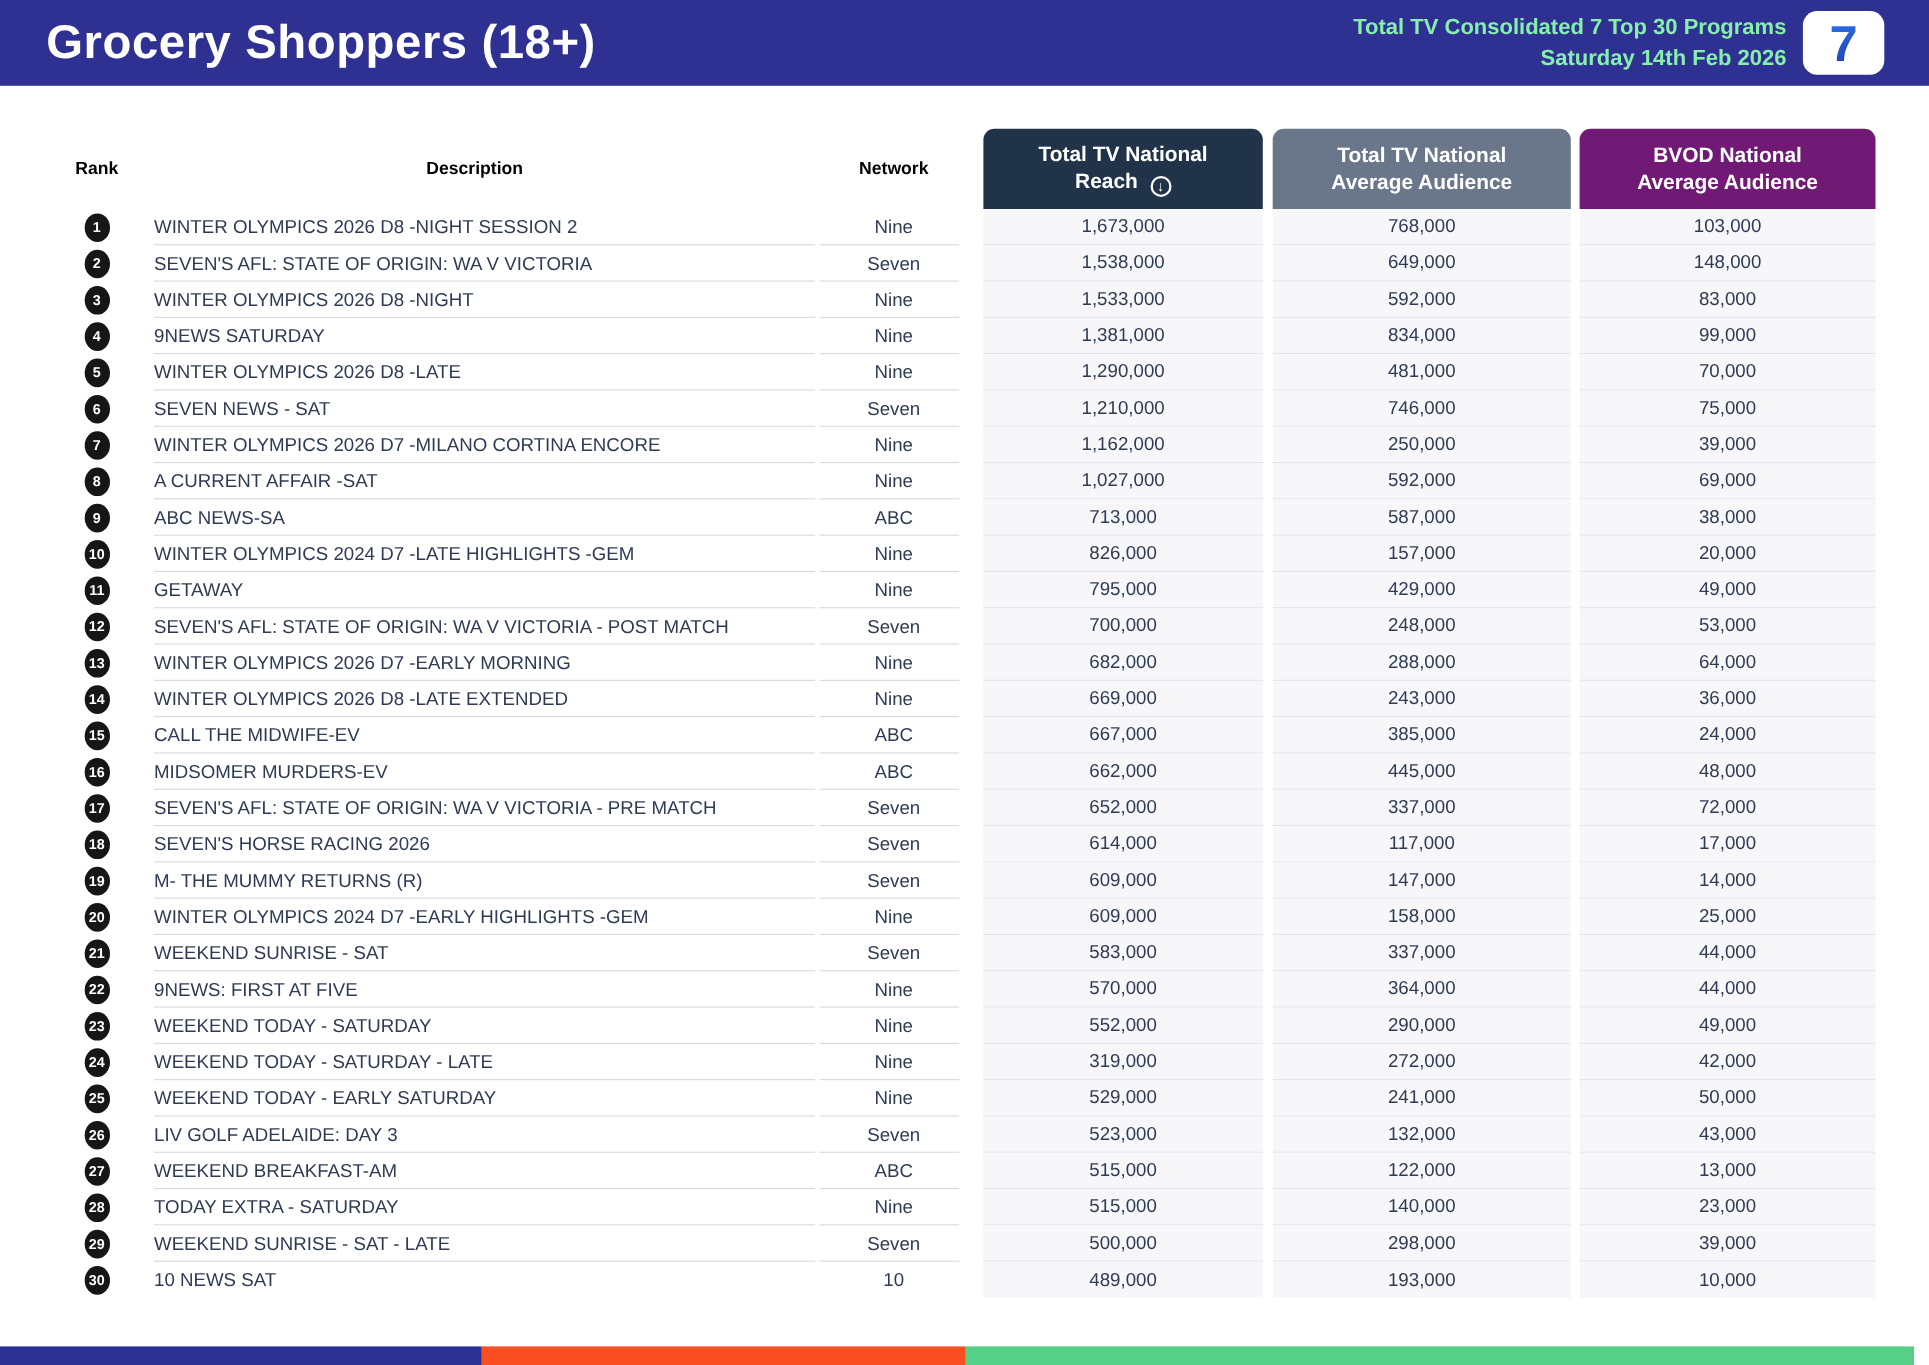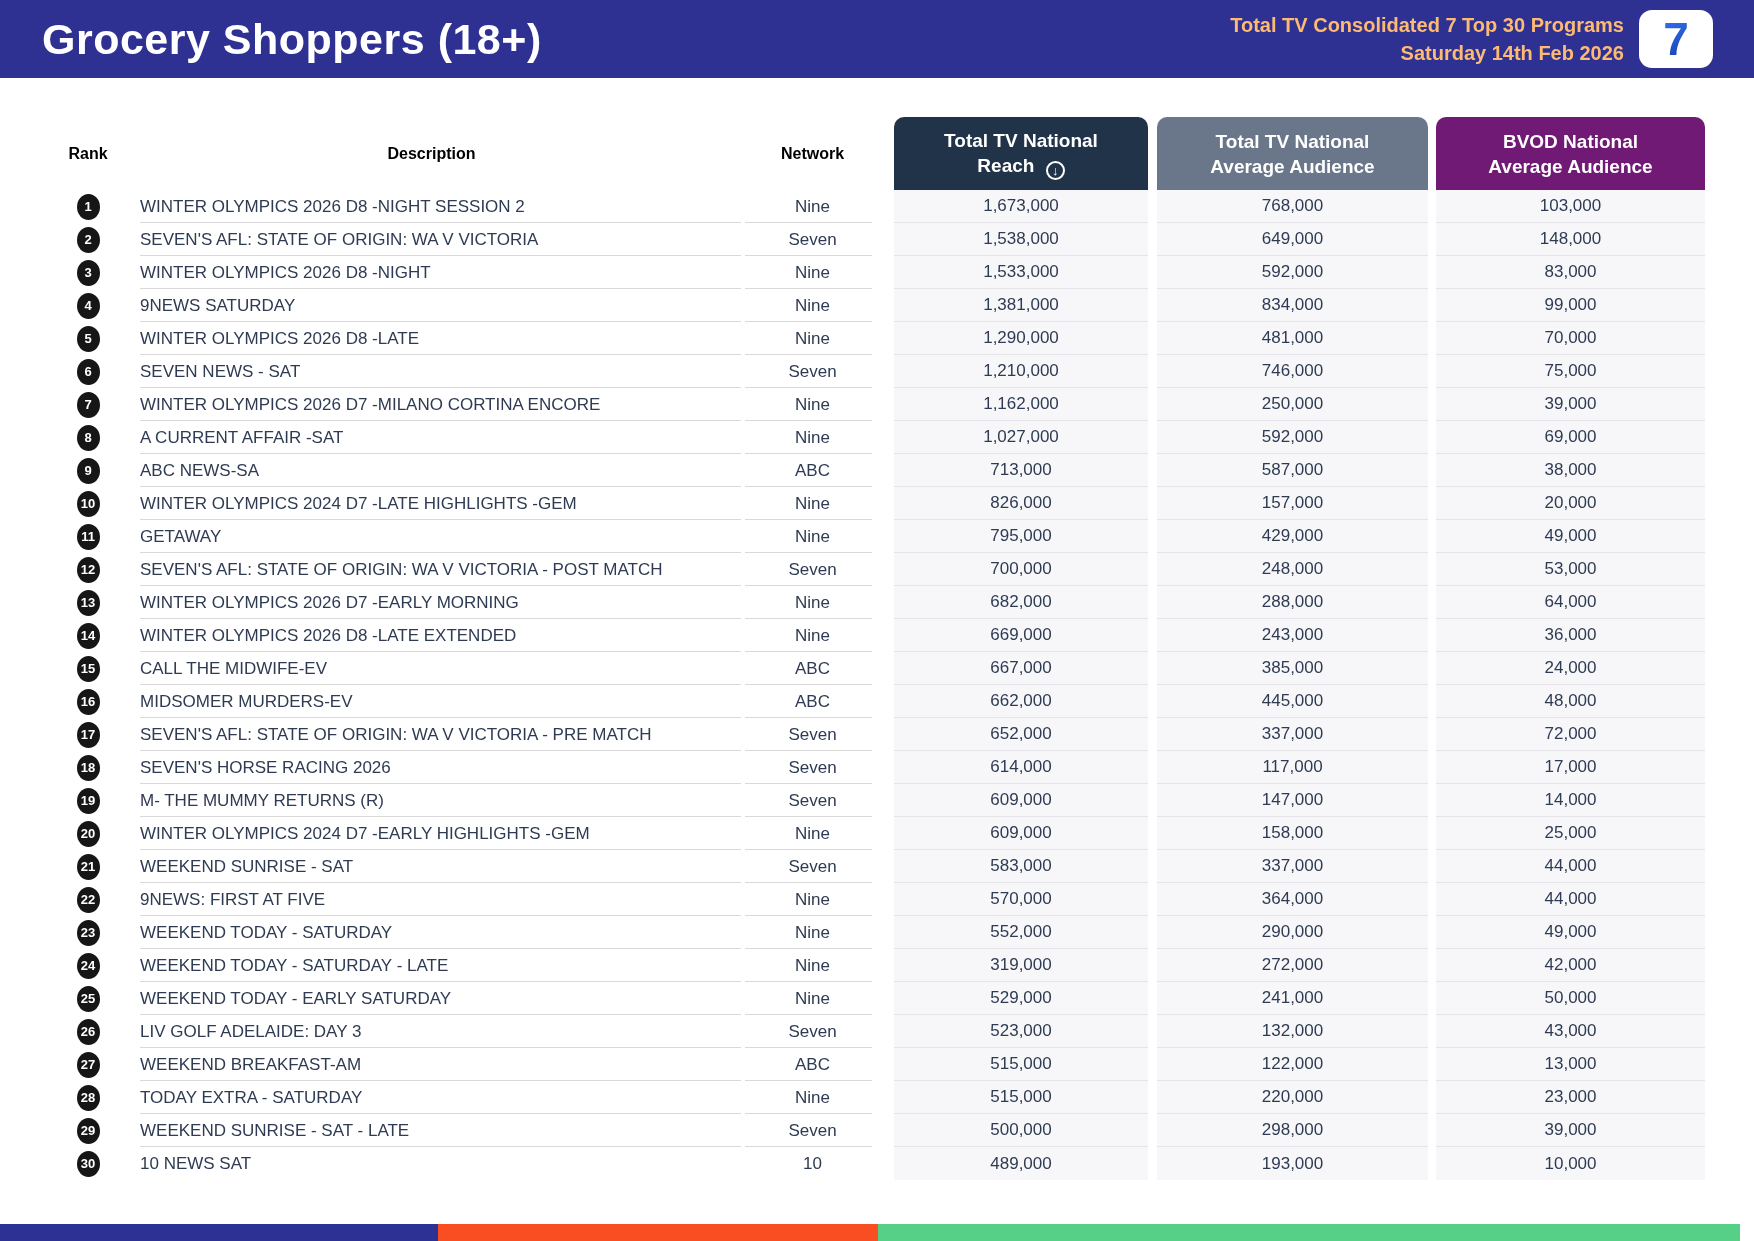--- a/index.html
+++ b/index.html
@@ -4,21 +4,21 @@
 <style>
   * { margin:0; padding:0; box-sizing:border-box; }
   html,body { width:1754px; height:1241px; background:#ffffff; overflow:hidden;
               font-family:"Liberation Sans", sans-serif; }
   .page { position:relative; width:1754px; height:1241px; background:#fff; }
 
   
   .topbar { position:relative; width:100%; height:78px; background:#2e3192; }
   .title { position:absolute; left:42px; top:0; height:78px; line-height:78px;
            font-size:43px; font-weight:bold; color:#ffffff; letter-spacing:0.5px; }
-  .subtitle { position:absolute; right:130px; top:11px; text-align:right; color:#fdba74;
+  .subtitle { position:absolute; right:130px; top:11px; text-align:right; color:#86efac;
               font-size:20px; font-weight:bold; line-height:28px; }
   .logo7 { position:absolute; right:41px; top:10px; width:74px; height:58px; background:#ffffff;
            border-radius:13px; display:flex; align-items:center; justify-content:center; }
   .logo7 span { font-size:46px; font-weight:bold; color:#1c51d8;
                 background:linear-gradient(160deg,#2e6be6 20%,#1b3fae 90%);
                 -webkit-background-clip:text; background-clip:text; -webkit-text-fill-color:transparent; }
 
   
   .grid { display:grid; grid-template-columns:60px 627px 135px 14px 254px 9px 271px 8px 269px;
           margin-left:58px; width:1647px; }
@@ -475,21 +475,21 @@
 
     <div class="grid row">
       <div class="cell rank-cell">
         <span class="rank-circle">28</span>
       </div>
       <div class="cell desc-cell">TODAY EXTRA - SATURDAY</div>
       <div class="cell net-cell">Nine</div>
       <div class="gut"></div>
       <div class="cell num-cell">515,000</div>
       <div class="gut"></div>
-      <div class="cell num-cell">220,000</div>
+      <div class="cell num-cell">140,000</div>
       <div class="gut"></div>
       <div class="cell num-cell">23,000</div>
     </div>
 
     <div class="grid row">
       <div class="cell rank-cell">
         <span class="rank-circle">29</span>
       </div>
       <div class="cell desc-cell">WEEKEND SUNRISE - SAT - LATE</div>
       <div class="cell net-cell">Seven</div>

